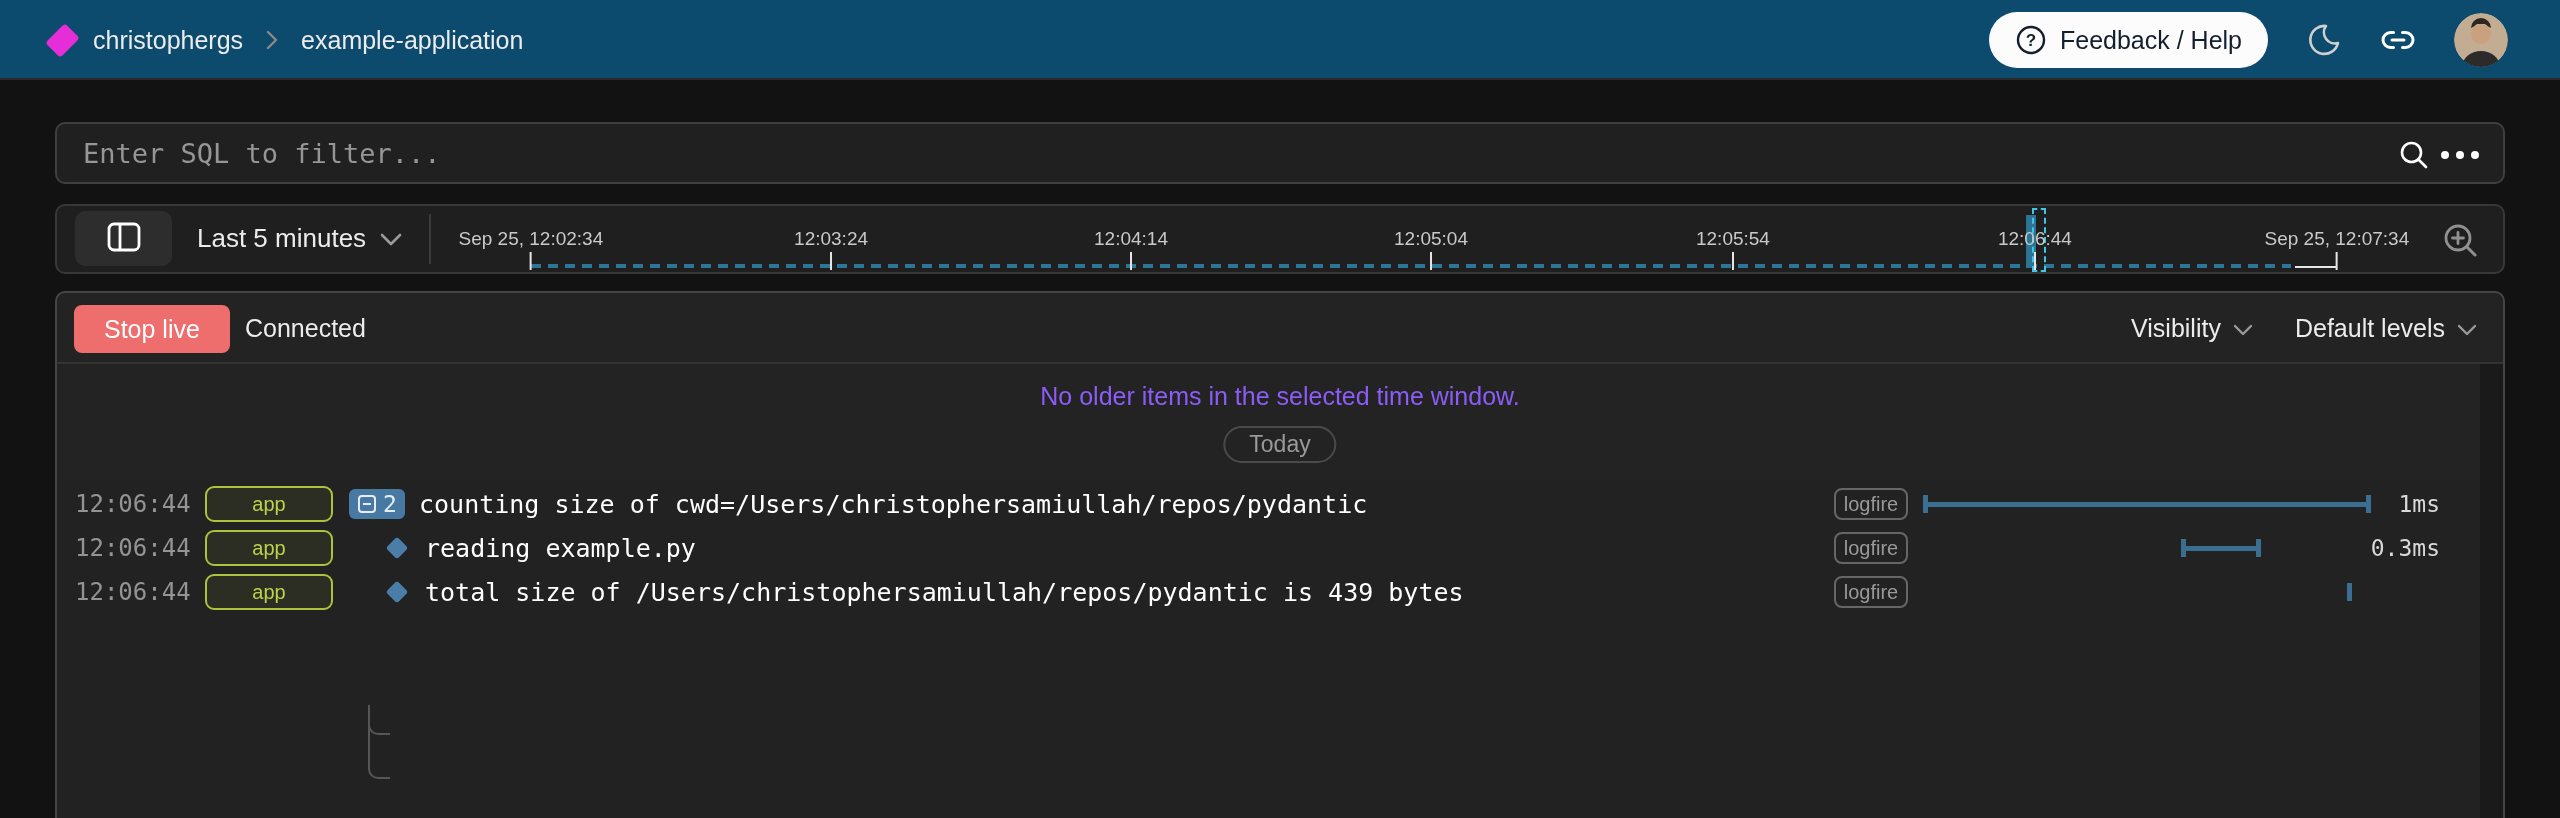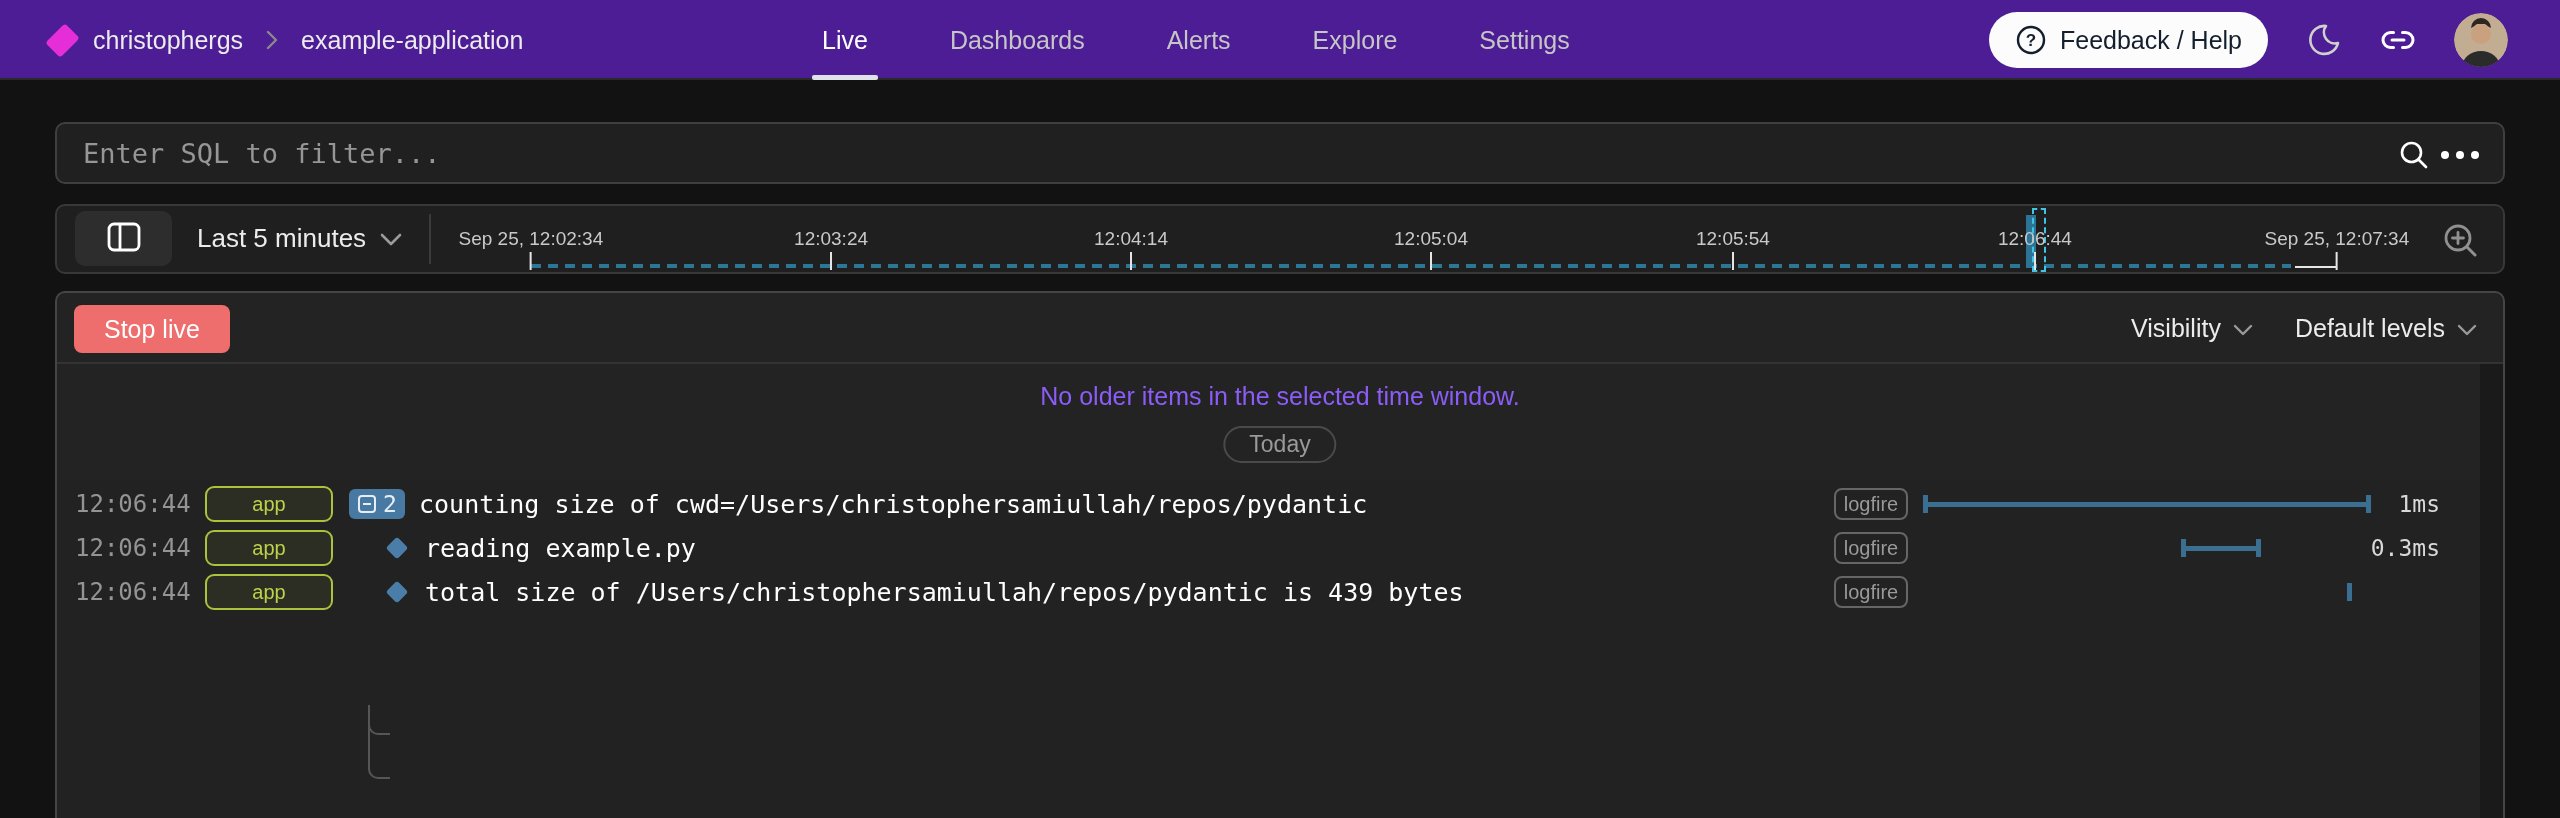--- a/index.html
+++ b/index.html
@@ -2,21 +2,21 @@
 <html><head>
 <meta charset="utf-8">
 <style>
   * { margin:0; padding:0; box-sizing:border-box; }
   html,body { width:2560px; height:818px; background:#121212; overflow:hidden;
               font-family:"Liberation Sans", sans-serif; }
   .mono { font-family:"DejaVu Sans Mono", monospace; }
 
   
   .nav { position:absolute; top:0; left:0; width:2560px; height:80px;
-         background:#4c1d95; border-bottom:2px solid #2a2a2a; }
+         background:#0c4a6e; border-bottom:2px solid #2a2a2a; }
   .brand { position:absolute; left:52px; top:0; height:80px; display:flex; align-items:center; gap:20px; }
   .logo-diamond { width:21px; height:21px; background:#e62ed8; transform:rotate(45deg) scale(1,1.32); border-radius:3px; }
   .crumb { color:#ececec; font-size:25px; }
   .crumb-sep { color:#8a8a8a; display:flex; align-items:center; }
   .tabs { position:absolute; left:822px; top:0; height:80px; display:flex; gap:82px; }
   .tab { position:relative; height:80px; display:flex; align-items:center;
          color:#c6c6c6; font-size:25px; cursor:pointer; }
   .tab.active { color:#ffffff; }
   .tab.active::after { content:""; position:absolute; left:-10px; right:-10px; bottom:0;
                        height:5px; background:#dde3e8; border-radius:2px; }
@@ -112,27 +112,20 @@
     <div class="logo-diamond"></div>
     <span class="crumb">christophergs</span>
     <span class="crumb-sep">
       <svg width="18" height="22" viewBox="0 0 18 22">
           <polyline points="5,3 13,11 5,19" fill="none" stroke="#8a8a8a" stroke-width="2.4" stroke-linecap="round" stroke-linejoin="round"></polyline>
         </svg>
     </span>
     <span class="crumb">example-application</span>
   </div>
 
-  <div class="tabs">
-    <div class="tab active">Live</div>
-    <div class="tab">Dashboards</div>
-    <div class="tab">Alerts</div>
-    <div class="tab">Explore</div>
-    <div class="tab">Settings</div>
-  </div>
 
   <div class="nav-right">
     <button class="feedback-btn">
       <span class="icon-btn">
         <svg width="32" height="32" viewBox="0 0 32 32">
           <circle cx="16" cy="16" r="13" fill="none" stroke="#131f2d" stroke-width="2.4"></circle>
           <text x="16" y="22" text-anchor="middle" font-size="17" font-family="Liberation Sans, sans-serif" fill="#131f2d" font-weight="bold">?</text>
         </svg>
       </span>
       <span>Feedback / Help</span>
@@ -237,20 +230,21 @@
       <line x1="17" y1="11.5" x2="17" y2="22.5" stroke="#909090" stroke-width="2.8" stroke-linecap="round"></line>
       <line x1="11.5" y1="17" x2="22.5" y2="17" stroke="#909090" stroke-width="2.8" stroke-linecap="round"></line>
       <line x1="26" y1="26" x2="34" y2="34" stroke="#909090" stroke-width="3" stroke-linecap="round"></line>
     </svg>
   </span>
 </div>
 
 <div class="panel-x live-panel">
   <div class="live-header">
     <button class="stop-btn">Stop live</button>
+    <span class="connected">Connected</span>
     <div class="header-right">
       <div class="dd">
         <span>Visibility</span>
         <span>
           <svg width="20" height="13" viewBox="0 0 20 13">
               <polyline points="2,2 10,10 18,2" fill="none" stroke="#9a9a9a" stroke-width="2.4" stroke-linecap="round" stroke-linejoin="round"></polyline>
             </svg>
         </span>
       </div>
       <div class="dd">

